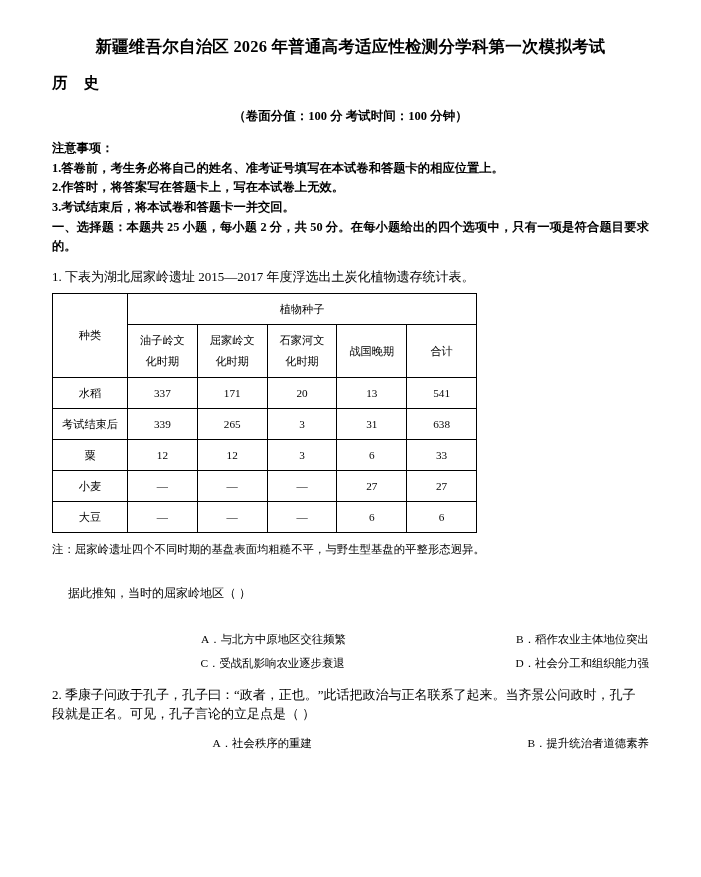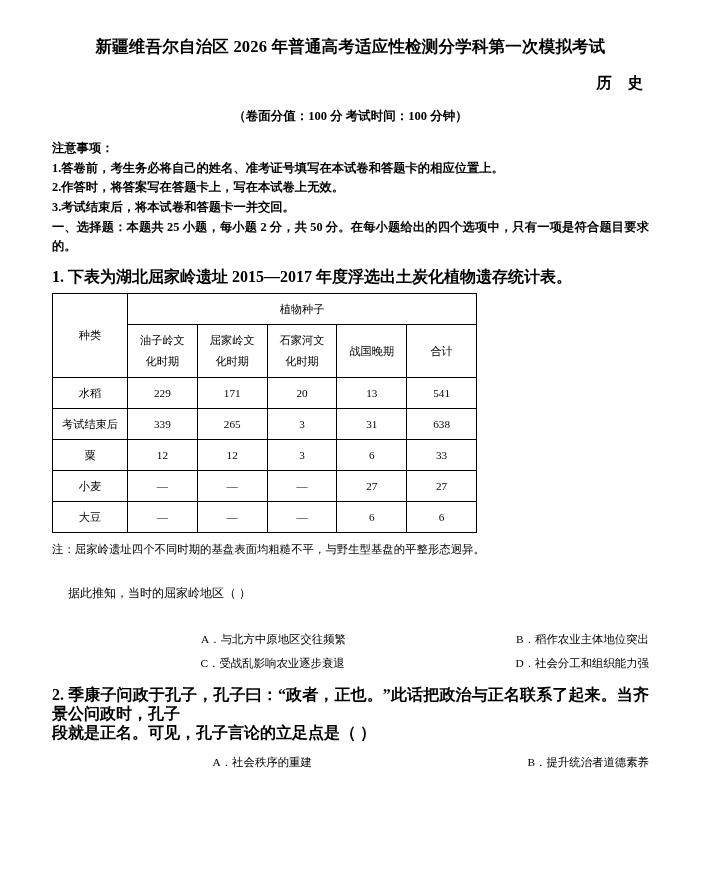--- a/index.html
+++ b/index.html
@@ -29,21 +29,21 @@
     padding-top: 32px;
     text-align: center;
     font-size: 16.5px;
     font-weight: bold;
     line-height: 30px;
     letter-spacing: 0.2px;
   }
   .subject-title {
     margin: 0;
     padding-top: 9px;
-    text-align: right;
+    text-align: left;
     font-size: 15.5px;
     font-weight: bold;
     letter-spacing: 6px;
     line-height: 24px;
   }
   .score-line {
     margin: 0;
     padding-top: 11px;
     text-align: center;
     font-size: 12.5px;
@@ -67,24 +67,23 @@
   .section-heading {
     padding-top: 0.5px;
   }
 
   
   .question {
     padding-top: 10px;
   }
   .q-stem {
     margin: 0;
-    font-size: 16px;
+    font-size: 13px;
     line-height: 19px;
     text-align: justify;
-    font-weight: bold;
   }
   .q-note {
     margin: 0;
     font-size: 11.4px;
     line-height: 19px;
     padding-top: 7px;
   }
   .q-ask {
     margin: 16px;
     font-size: 12px;
@@ -165,21 +164,21 @@
           <tr>
             <td class="col-p1 head-period two-line">油子岭文化时期</td>
             <td class="col-p2 head-period two-line">屈家岭文化时期</td>
             <td class="col-p3 head-period two-line">石家河文化时期</td>
             <td class="col-p4 head-period">战国晚期</td>
             <td class="col-total head-period">合计</td>
           </tr>
 
           <tr>
             <td class="body-cell">水稻</td>
-            <td class="body-cell">229</td>
+            <td class="body-cell">337</td>
             <td class="body-cell">171</td>
             <td class="body-cell">20</td>
             <td class="body-cell">13</td>
             <td class="body-cell">541</td>
           </tr>
           <tr>
             <td class="body-cell">考试结束后</td>
             <td class="body-cell">339</td>
             <td class="body-cell">265</td>
             <td class="body-cell">3</td>

